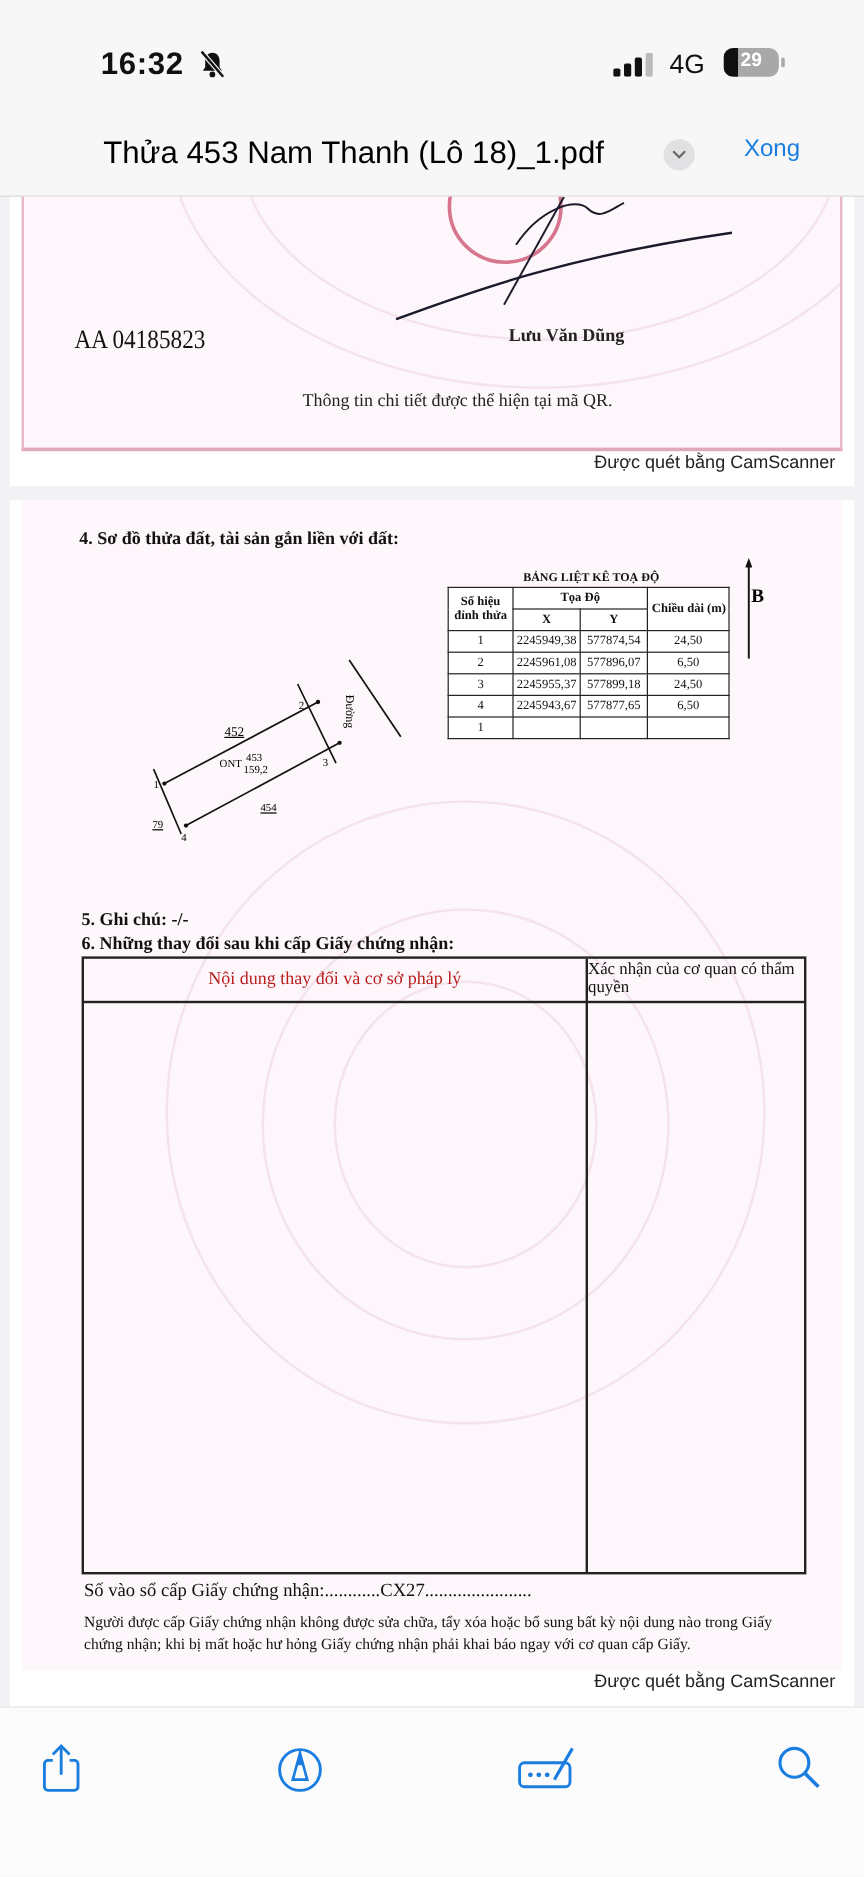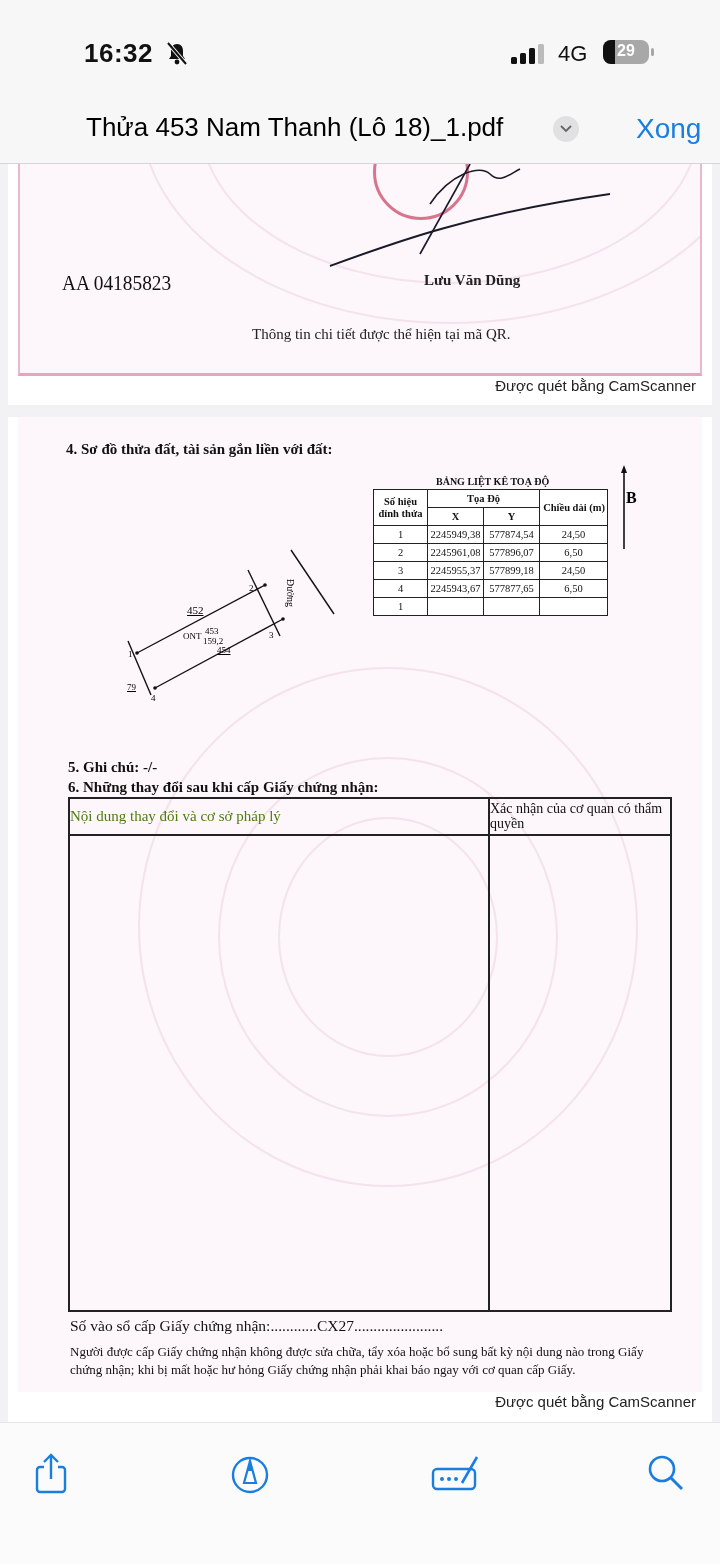--- a/index.html
+++ b/index.html
@@ -15,21 +15,21 @@
   .battery { position: absolute; left: 603px; top: 40px; width: 46px; height: 24px; border-radius: 8px; background: #a8a8a8; overflow: hidden; }
   .battery-fill { position: absolute; left: 0; top: 0; width: 12px; height: 24px; background: #111; }
   .battery-label { position: absolute; left: 0; top: 2px; width: 46px; text-align: center; font-size: 16px; font-weight: 700; color: #fff; }
   .battery-cap { position: absolute; left: 651px; top: 48px; width: 3px; height: 8px; border-radius: 2px; background: #a8a8a8; }
 
   
   .nav-bar { position: absolute; top: 96px; left: 0; width: 720px; height: 68px; background: #f7f7f7; border-bottom: 1px solid #d6d6d6; }
   .doc-title { position: absolute; left: 86px; top: 16px; font-size: 26px; color: #000000; font-weight: 500; }
   .title-chevron { position: absolute; left: 553px; top: 20px; width: 26px; height: 26px; border-radius: 13px; background: #e1e1e3; }
   .title-chevron svg { position: absolute; left: 7px; top: 8px; }
-  .done-button { position: absolute; left: 620px; top: 17px; font-size: 28px; color: #1a7ee0; cursor: pointer; margin-left: 16px; }
+  .done-button { position: absolute; left: 620px; top: 17px; font-size: 20px; color: #1a7ee0; cursor: pointer; }
 
   
   .page { position: absolute; left: 8px; width: 704px; background: #ffffff; }
   .page1 { top: 164px; height: 241px; }
   .page2 { top: 417px; height: 1005px; }
   .cert-paper { position: absolute; background: #fdf6fa; overflow: hidden; }
   .page1 .cert-paper { left: 10px; top: 0; width: 684px; height: 212px; border-left: 2px solid #e8b8cb; border-right: 2px solid #e8b8cb; border-bottom: 3px solid #e0a8be; }
   .page2 .cert-paper { left: 10px; top: 0; width: 684px; height: 975px; }
   .watermark { position: absolute; border-radius: 50%; border: 2px solid rgba(214,160,190,0.22); }
 
@@ -49,21 +49,21 @@
   table.coords { position: absolute; left: 355px; top: 72px; border-collapse: collapse; font-family: "Liberation Serif", serif; font-size: 10.5px; color: #111; background: #fff; }
   table.coords td, table.coords th { border: 1.5px solid #222; text-align: center; padding: 0 2px; height: 18px; }
   table.coords th { font-weight: 700; }
   .compass { position: absolute; left: 603px; top: 48px; }
   .compass-label { position: absolute; left: 608px; top: 72px; font-family: "Liberation Serif", serif; font-size: 16px; font-weight: 700; }
 
   
   .changes { position: absolute; left: 50px; top: 380px; width: 604px; height: 515px; border: 2px solid #222; }
   .changes-col-divider { position: absolute; left: 418px; top: 0; width: 2px; height: 511px; background: #222; }
   .changes-head-divider { position: absolute; left: 0; top: 35px; width: 600px; height: 2px; background: #222; }
-  .changes-h1 { position: absolute; left: 0; top: 9px; width: 418px; text-align: left; font-family: "Liberation Serif", serif; font-size: 15px; color: #4d7c0f; }
+  .changes-h1 { position: absolute; left: 0; top: 9px; width: 418px; text-align: center; font-family: "Liberation Serif", serif; font-size: 15px; color: #b91c1c; }
   .changes-h2 { position: absolute; left: 420px; top: 2px; width: 180px; text-align: left; font-family: "Liberation Serif", serif; font-size: 14px; color: #111; line-height: 15px; }
 
   .book-no { position: absolute; left: 52px; top: 900px; font-family: "Liberation Serif", serif; font-size: 15.5px; color: #111; }
   .warning { position: absolute; left: 52px; top: 926px; width: 600px; font-family: "Liberation Serif", serif; font-size: 13px; line-height: 18px; color: #111; }
 
   
   .toolbar { position: absolute; top: 1422px; left: 0; width: 720px; height: 142px; background: #fbfbfb; border-top: 1px solid #e5e5e5; }
   .tool { position: absolute; top: 28px; width: 44px; height: 44px; cursor: pointer; }
 </style>
 </head>
@@ -188,21 +188,21 @@
         <circle cx="29" cy="116" r="1.8" fill="#111"></circle>
         <circle cx="157" cy="48" r="1.8" fill="#111"></circle>
         <circle cx="175" cy="82" r="1.8" fill="#111"></circle>
         <circle cx="47" cy="151" r="1.8" fill="#111"></circle>
       </svg>
       <span style="position:absolute;left:110px;top:232px;font-family:'Liberation Serif',serif;font-size:9px;">1</span>
       <span style="position:absolute;left:231px;top:166px;font-family:'Liberation Serif',serif;font-size:9px;">2</span>
       <span style="position:absolute;left:251px;top:213px;font-family:'Liberation Serif',serif;font-size:9px;">3</span>
       <span style="position:absolute;left:133px;top:276px;font-family:'Liberation Serif',serif;font-size:9px;">4</span>
       <span style="position:absolute;left:169px;top:187px;font-family:'Liberation Serif',serif;font-size:11px;text-decoration:underline;">452</span>
-      <span style="position:absolute;left:199px;top:228px;font-family:'Liberation Serif',serif;font-size:9px;text-decoration:underline;text-align:right;">454</span>
+      <span style="position:absolute;left:199px;top:251px;font-family:'Liberation Serif',serif;font-size:9px;text-decoration:underline;text-align:right;">454</span>
       <span style="position:absolute;left:109px;top:265px;font-family:'Liberation Serif',serif;font-size:9px;text-decoration:underline;">79</span>
       <span style="position:absolute;left:278px;top:162px;font-family:'Liberation Serif',serif;font-size:10px;transform:rotate(90deg);transform-origin:left top;">Đường</span>
       <span style="position:absolute;left:165px;top:214px;font-family:'Liberation Serif',serif;font-size:9px;">ONT</span>
       <span style="position:absolute;left:187px;top:209px;font-family:'Liberation Serif',serif;font-size:9px;">453</span>
       <span style="position:absolute;left:185px;top:219px;font-family:'Liberation Serif',serif;font-size:9px;text-align:right;">159,2</span>
 
       <span class="section-heading" style="left:50px;top:342px;">5. Ghi chú: -/-</span>
       <span class="section-heading" style="left:50px;top:362px;">6. Những thay đổi sau khi cấp Giấy chứng nhận:</span>
 
       <div class="changes">

